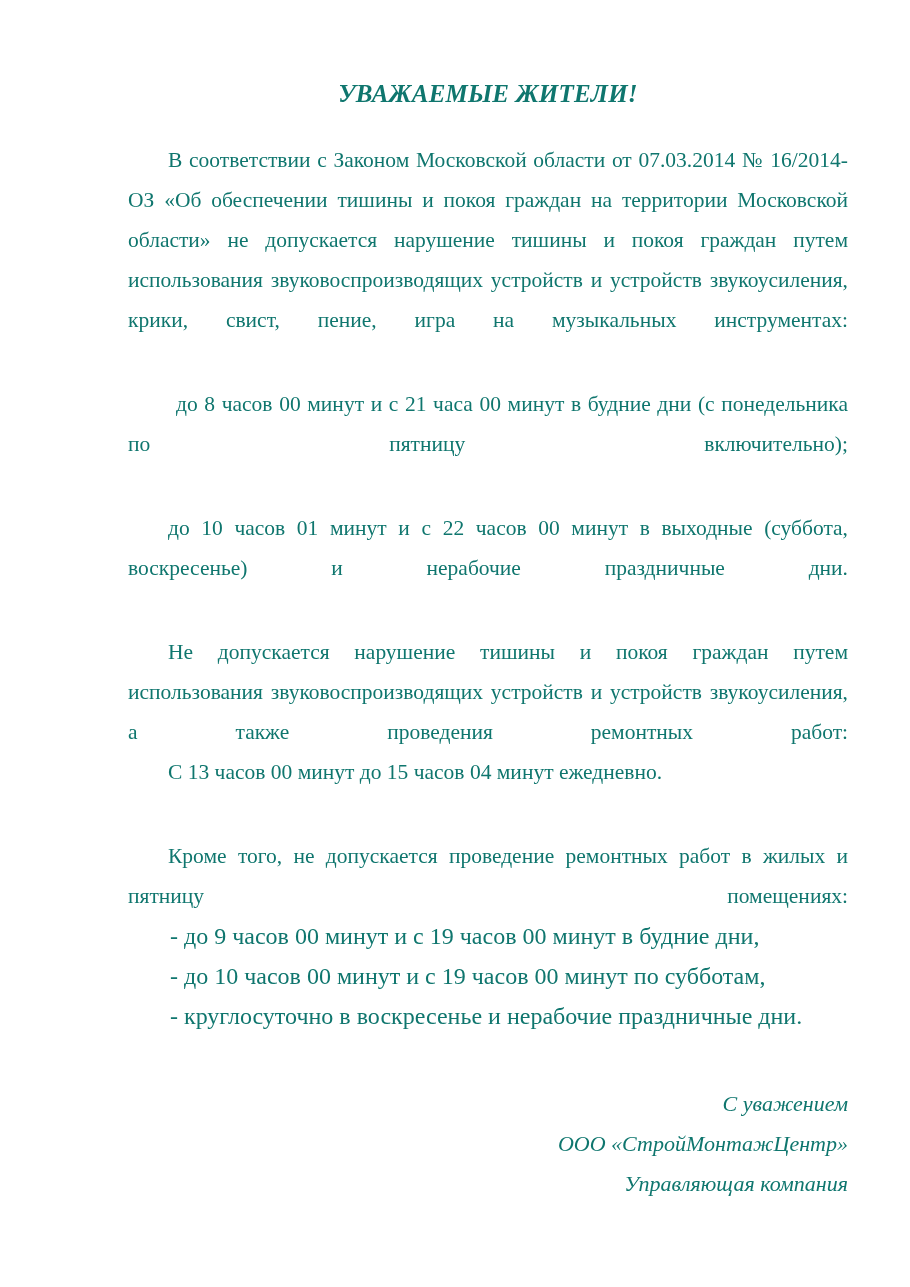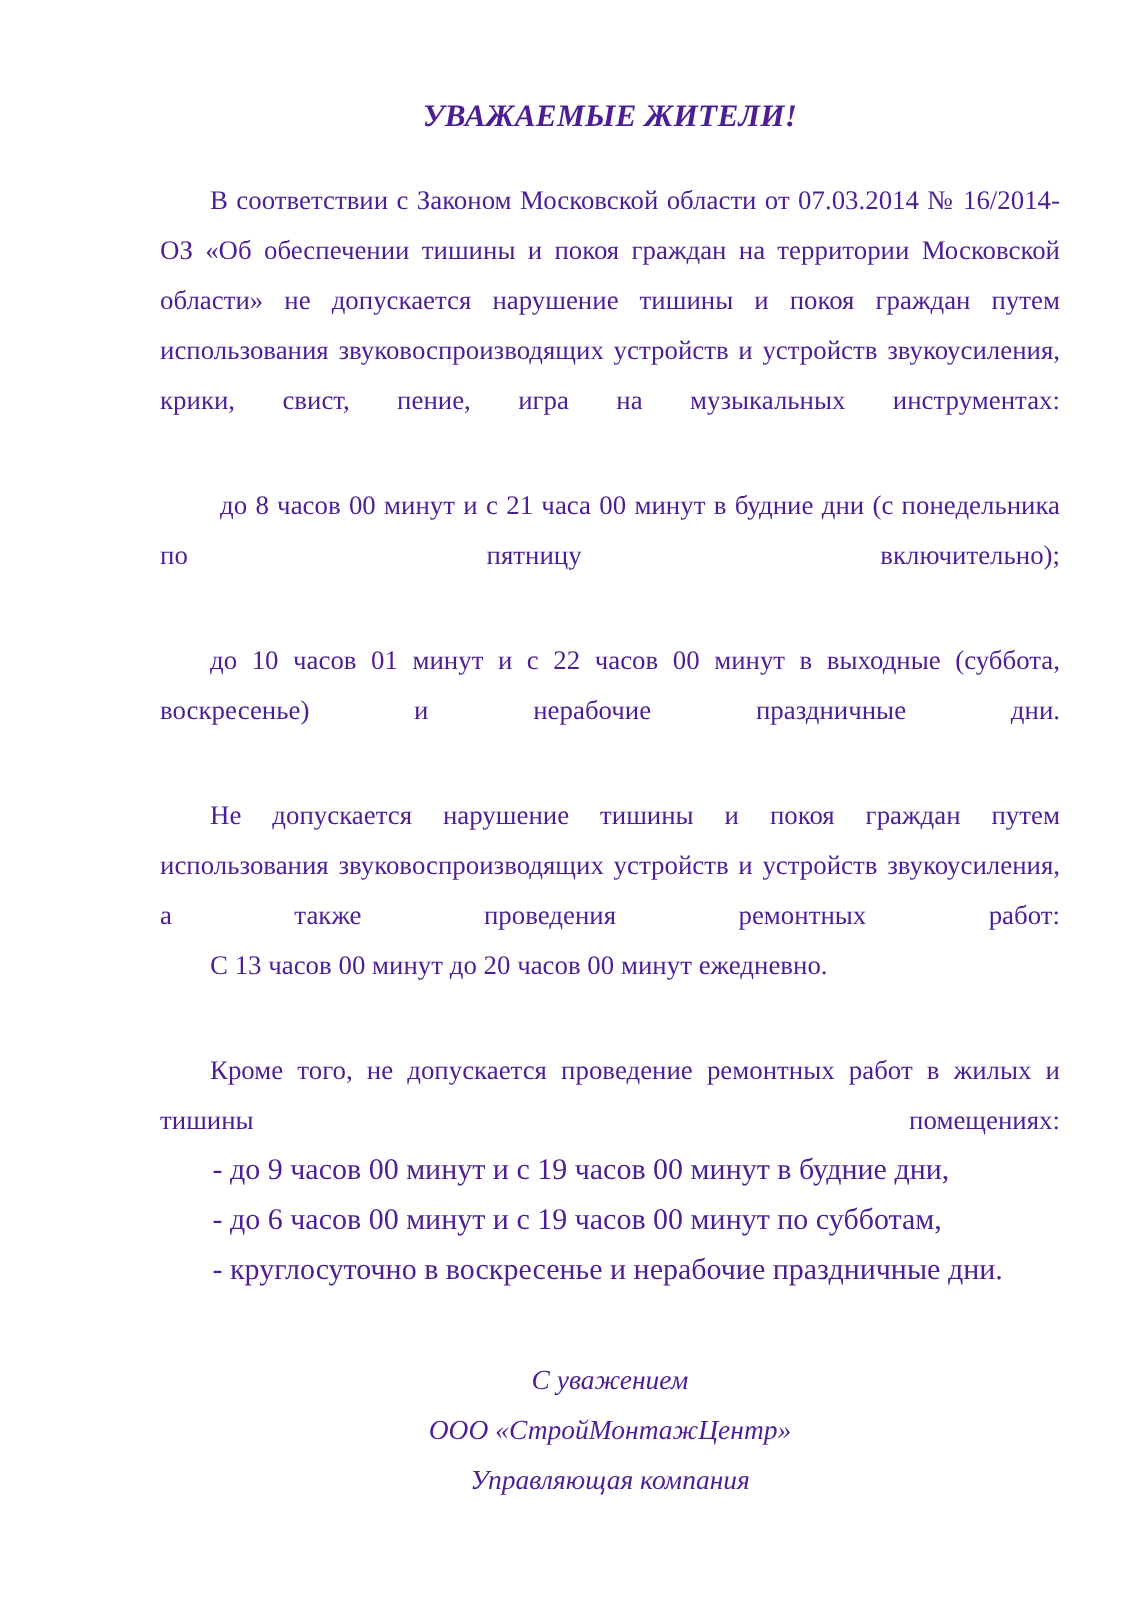--- a/index.html
+++ b/index.html
@@ -11,21 +11,21 @@
 
   .page {
     position: relative;
     width: 910px;
     height: 1287px;
     margin: 0 auto;
     background: #ffffff;
     overflow: hidden;
     box-sizing: border-box;
     font-family: "Liberation Serif", "DejaVu Serif", serif;
-    color: #4c1d95;
+    color: #0f766e;
     -webkit-font-smoothing: antialiased;
   }
 
   
   .content {
     position: absolute;
     left: 128px;
     top: 0;
     width: 720px;
   }
@@ -76,21 +76,21 @@
     line-height: 40px;
     text-align: left;
     padding-left: 42px;
   }
 
   .signature {
     margin: 0;
     font-style: italic;
     font-size: 22px;
     line-height: 40px;
-    text-align: center;
+    text-align: right;
     font-family: Liberation Serif, serif;
   }
 
   .sig-block {
     margin-top: 48px;
   }
 </style>
 </head>
 <body>
 
@@ -100,27 +100,27 @@
     <h1 class="doc-title">УВАЖАЕМЫЕ ЖИТЕЛИ!</h1>
 
     <p class="para first-body full-justify">В соответствии с Законом Московской области от 07.03.2014 № 16/2014-ОЗ «Об обеспечении тишины и покоя граждан на территории Московской области» не допускается нарушение тишины и покоя граждан путем использования звуковоспроизводящих устройств и устройств звукоусиления, крики, свист, пение, игра на музыкальных инструментах:</p>
 
     <p class="para indent-wide full-justify">до 8 часов 00 минут и с 21 часа 00 минут в будние дни (с понедельника по пятницу включительно);</p>
 
     <p class="para indent full-justify">до 10 часов 01 минут и с 22 часов 00 минут в выходные (суббота, воскресенье) и нерабочие праздничные дни.</p>
 
     <p class="para indent full-justify">Не допускается нарушение тишины и покоя граждан путем использования звуковоспроизводящих устройств и устройств звукоусиления, а также проведения ремонтных работ:</p>
 
-    <p class="para indent">С 13 часов 00 минут до 20 часов 00 минут ежедневно.</p>
+    <p class="para indent">С 13 часов 00 минут до 15 часов 04 минут ежедневно.</p>
 
-    <p class="para indent full-justify">Кроме того, не допускается проведение ремонтных работ в жилых и тишины помещениях:</p>
+    <p class="para indent full-justify">Кроме того, не допускается проведение ремонтных работ в жилых и пятницу помещениях:</p>
 
     <p class="dash-item">-  до 9 часов 00 минут и с 19 часов 00 минут в будние дни,</p>
 
-    <p class="dash-item">- до 6 часов 00 минут и с 19 часов 00 минут по субботам,</p>
+    <p class="dash-item">- до 10 часов 00 минут и с 19 часов 00 минут по субботам,</p>
 
     <p class="dash-item">- круглосуточно в воскресенье и нерабочие праздничные дни.</p>
 
     <div class="sig-block">
       <p class="signature">С уважением</p>
       <p class="signature">ООО «СтройМонтажЦентр»</p>
       <p class="signature">Управляющая компания</p>
     </div>
 
   </div>

